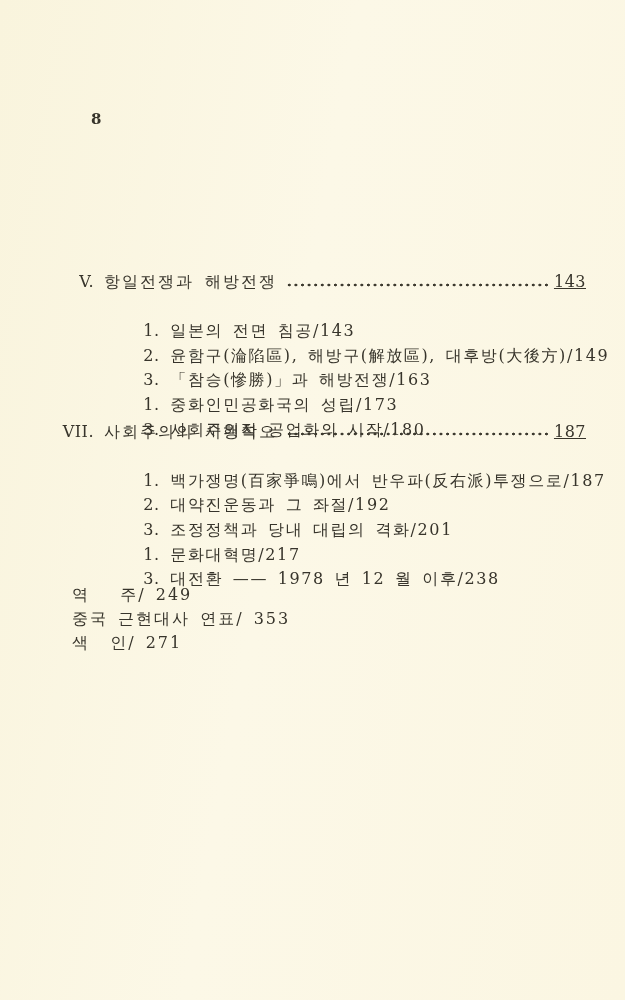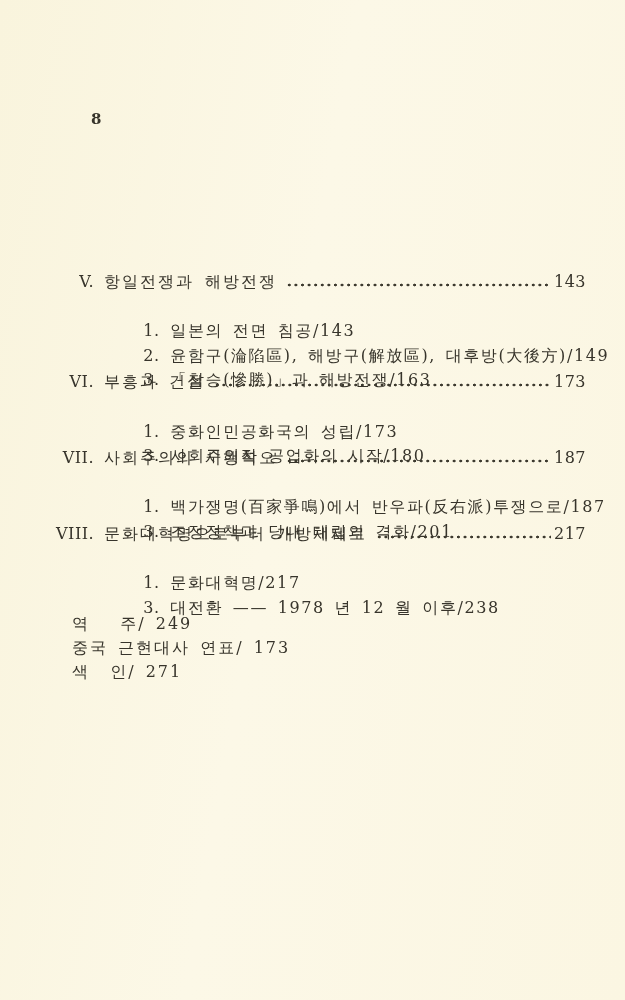--- a/index.html
+++ b/index.html
@@ -57,20 +57,21 @@
     align-self: flex-end;
     margin: 0 3px 5px 9px;
     background-image: radial-gradient(circle, #3d3a2f 1.15px, rgba(61,58,47,0) 1.7px);
     background-size: 6.6px 10px;
     background-position: 0 50%;
     background-repeat: repeat-x;
   }
   .sec-page {
     flex: none;
     letter-spacing: 0.5px;
+    text-decoration: underline;
   }
   .item-row {
     padding-left: 67px;
     line-height: 24.6px;
     height: 24.6px;
     white-space: pre;
   }
   .item-num {
     display: inline-block;
     width: 27px;
@@ -109,58 +110,49 @@
   <div class="item-row">
     <span class="item-num">1.</span><span class="item-text">일본의 전면 침공/143</span>
   </div>
   <div class="item-row">
     <span class="item-num">2.</span><span class="item-text">윤함구(淪陷區), 해방구(解放區), 대후방(大後方)/149</span>
   </div>
   <div class="item-row">
     <span class="item-num">3.</span><span class="item-text">「참승(慘勝)」과 해방전쟁/163</span>
   </div>
 
-  <div class="sec-row">
-    <span class="numeral">VI.</span>
-    <span class="sec-title">부흥과 건설</span>
-    <span class="leader"></span>
-    <span class="sec-page">173</span>
-  </div>
   <div class="item-row">
     <span class="item-num">1.</span><span class="item-text">중화인민공화국의 성립/173</span>
   </div>
   <div class="item-row">
     <span class="item-num">3.</span><span class="item-text">사회주의적 공업화의 시작/180</span>
   </div>
 
   <div class="sec-row">
     <span class="numeral">VII.</span>
     <span class="sec-title">사회주의의 시행착오</span>
     <span class="leader"></span>
     <span class="sec-page">187</span>
   </div>
   <div class="item-row">
     <span class="item-num">1.</span><span class="item-text">백가쟁명(百家爭鳴)에서 반우파(反右派)투쟁으로/187</span>
   </div>
   <div class="item-row">
+    <span class="item-num">2.</span><span class="item-text">대약진운동과 그 좌절/192</span>
+  </div>
+  <div class="item-row">
     <span class="item-num">3.</span><span class="item-text">조정정책과 당내 대립의 격화/201</span>
   </div>
 
-  <div class="sec-row">
-    <span class="numeral">VIII.</span>
-    <span class="sec-title">문화대혁명으로부터 개방체제로</span>
-    <span class="leader"></span>
-    <span class="sec-page">217</span>
-  </div>
   <div class="item-row">
     <span class="item-num">1.</span><span class="item-text">문화대혁명/217</span>
   </div>
   <div class="item-row">
     <span class="item-num">3.</span><span class="item-text">대전환 —— 1978 년 12 월 이후/238</span>
   </div>
 
   <div class="back-matter">
     <div class="back-row">역   주/ 249</div>
-    <div class="back-row">중국 근현대사 연표/ 173</div>
+    <div class="back-row">중국 근현대사 연표/ 353</div>
     <div class="back-row">색  인/ 271</div>
   </div>
 
 </div>
 
 </body></html>

